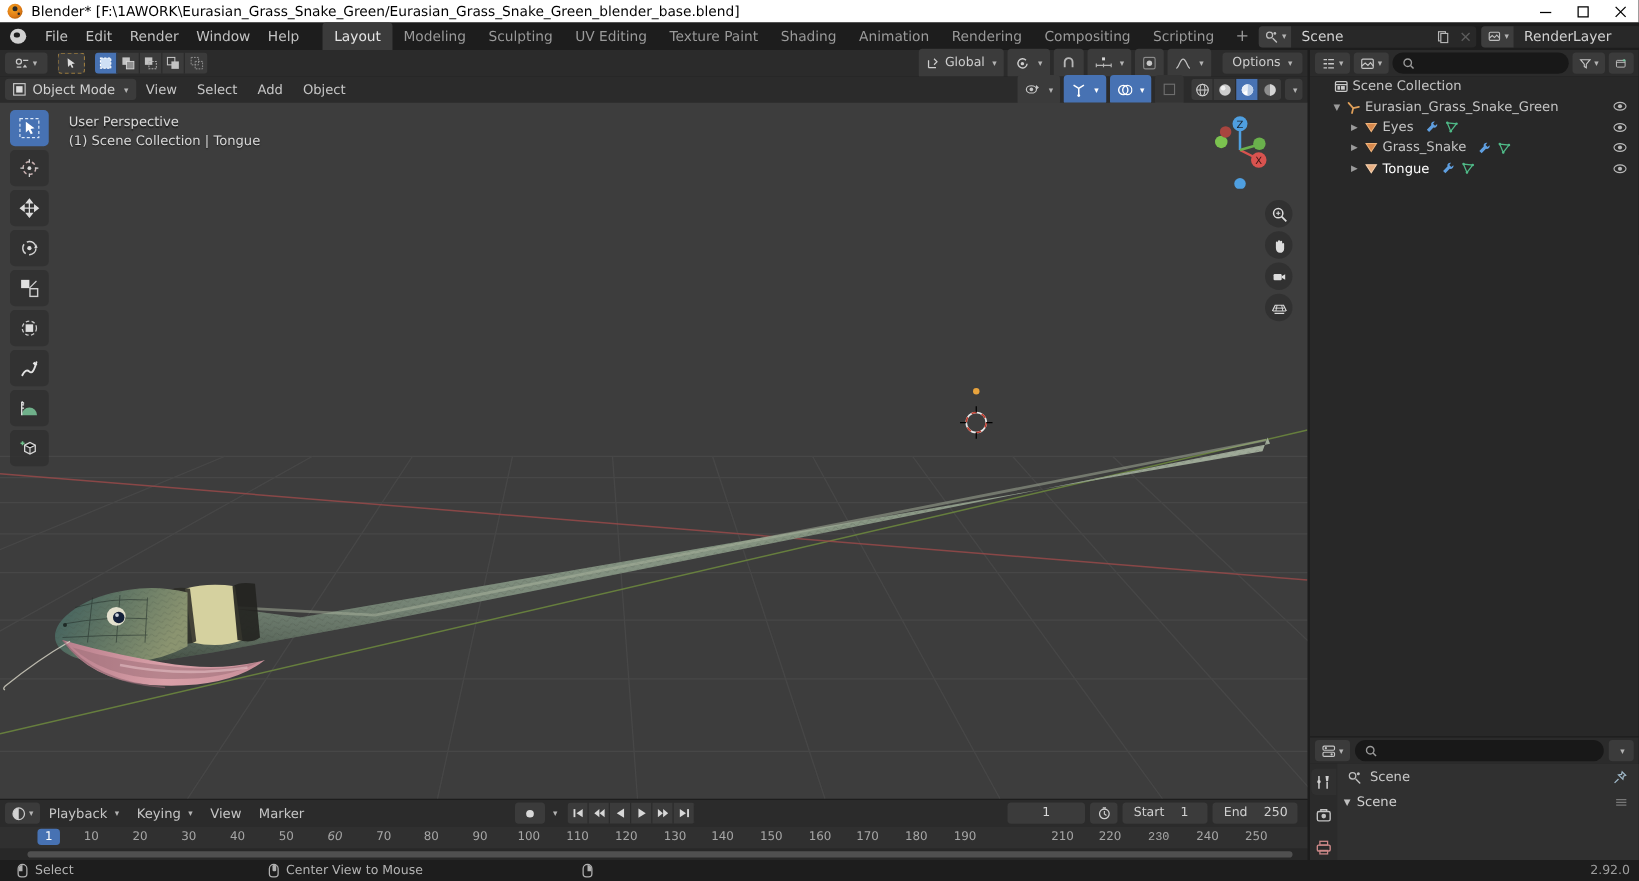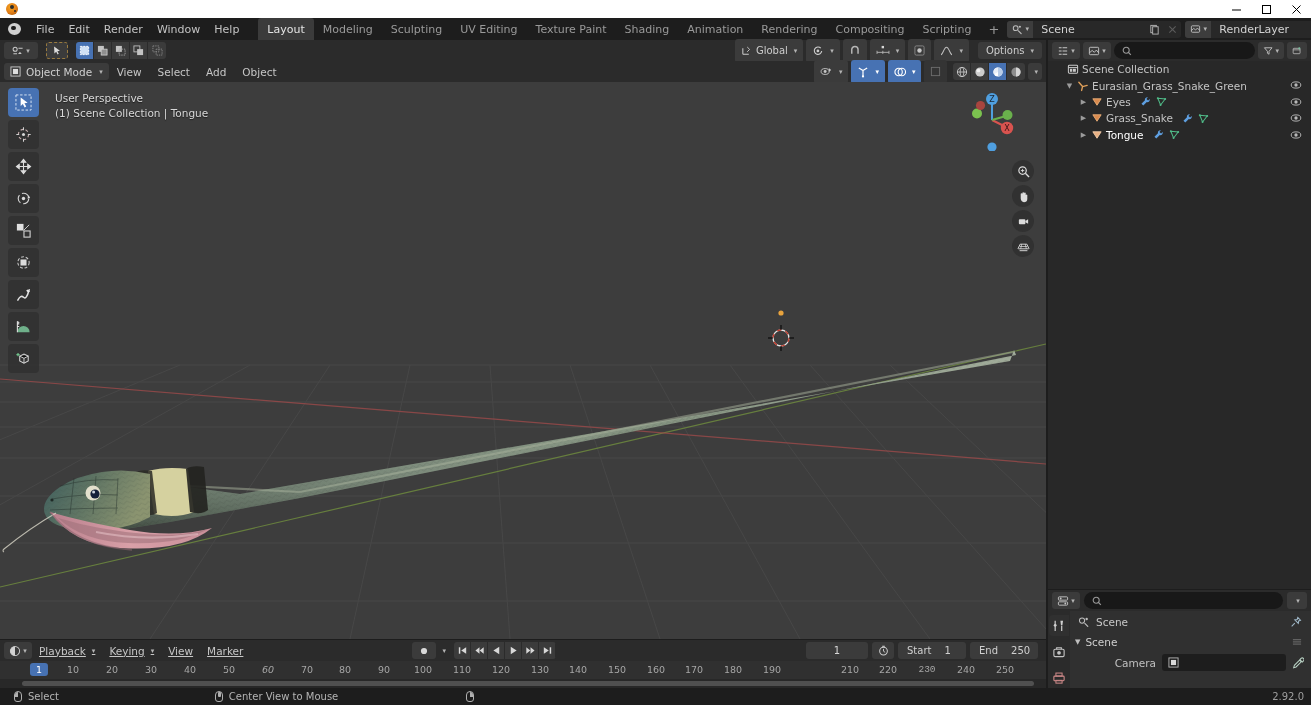--- a/index.html
+++ b/index.html
@@ -122,21 +122,21 @@
     color:#cfcfcf; font-size:10.5px; }
   .prop-row { height:21px; display:flex; align-items:center; padding:0 7px 0 0; gap:6px; }
   .prop-label { width:86px; text-align:right; color:#c0c0c0; font-size:10.5px; }
   .prop-field { flex:1; height:17px; background:#1d1d1d; border-radius:3px; display:flex;
     align-items:center; gap:5px; padding:0 6px; font-size:10px; color:#bdbdbd; }
 
   
   .tl-header { position:absolute; left:0; top:640px; width:1046px; height:21px;
     background:#2b2b2b; display:flex; align-items:center; padding:0 4px; }
   .tl-menu { font-size:10.5px; color:#c6c6c6; padding:0 7px; height:17px; display:flex;
-    align-items:center; gap:4px;text-decoration:underline; }
+    align-items:center; gap:4px; }
   .transport { display:flex; height:17px; border-radius:3px; overflow:hidden; }
   .transport > div { width:17px; height:17px; background:#3b3b3b; display:flex; align-items:center;
     justify-content:center; color:#d0d0d0; font-size:8px; border-right:1px solid #2b2b2b; }
   .frame-field { height:17px; background:#3b3b3b; border-radius:3px; display:flex; align-items:center;
     justify-content:center; color:#d8d8d8; font-size:10px; }
   .se-field { height:17px; background:#3b3b3b; border-radius:3px; display:flex; align-items:center;
     gap:13px; padding:0 9px; color:#d0d0d0; font-size:10px; }
   .tl-ruler { position:absolute; left:0; top:661px; width:1046px; height:18px; background:#303030; }
   .tick { position:absolute; top:3px; font-size:9.5px; color:#a6a6a6; transform:translateX(-50%); }
   .tick.cur { background:#4772b3; color:#fff; border-radius:3px; padding:1px 6px; top:2px; }
@@ -158,20 +158,21 @@
 
   .ico { display:block; }
 </style>
 </head>
 <body>
 
 <div class="app">
 
   <div class="titlebar">
     <span class="tb-icon"></span>
+    <span class="tb-title">Blender* [F:\1AWORK\Eurasian_Grass_Snake_Green/Eurasian_Grass_Snake_Green_blender_base.blend]</span>
     <div class="tb-btns">
       <div class="tb-btn">
         <svg class="ico" width="11" height="11" viewBox="0 0 11 11">
             <rect x="1" y="5.5" width="9" height="1" fill="#000"></rect>
           </svg>
       </div>
       <div class="tb-btn">
         <svg class="ico" width="11" height="11" viewBox="0 0 11 11">
             <rect x="1.5" y="1.5" width="8" height="8" fill="none" stroke="#000" stroke-width="1"></rect>
           </svg>
@@ -855,37 +856,20 @@
     </div>
     <div class="sec-head">
       <span style="font-size:7px;color:#c0c0c0;">▼</span>
       <span>Scene</span>
       <span style="margin-left:auto;padding-right:8px;">
         <svg class="ico" width="12" height="10" viewBox="0 0 13 11">
             <path d="M2 3h9M2 5.4h9M2 7.8h9" stroke="#777" stroke-width="1"></path>
           </svg>
       </span>
     </div>
-    <div class="prop-row">
-      <span class="prop-label">Camera</span>
-      <span class="prop-field">
-        <span>
-          <svg class="ico" width="11" height="11" viewBox="0 0 12 12">
-              <rect x="1" y="1" width="10" height="10" fill="none" stroke="#b5b5b5" stroke-width="1"></rect>
-              <rect x="3.2" y="3.2" width="5.6" height="5.6" fill="#d8d8d8"></rect>
-            </svg>
-        </span>
-        <span></span>
-      </span>
-      <span>
-        <svg class="ico" width="12" height="12" viewBox="0 0 13 13">
-            <path d="M9.8 1.6a1.8 1.8 0 0 1 2.6 2.6l-1.2 1.2-2.6-2.6zM8.2 3.4l-5.6 5.6-.8 2.6 2.6-.8 5.6-5.6z" fill="none" stroke="#b9d2c4" stroke-width="1.1"></path>
-          </svg>
-      </span>
-    </div>
   </div>
 
   <div class="tl-header">
     <div class="hb" style="width:28px;">
       <svg class="ico" width="12" height="12" viewBox="0 0 13 13">
           <circle cx="6.5" cy="6.5" r="5" fill="none" stroke="#c9c9c9" stroke-width="1.1"></circle>
           <path d="M6.5 1.5a5 5 0 0 0 0 10z" fill="#d2d2d2"></path>
         </svg>
       <span class="caret">▾</span>
     </div>

